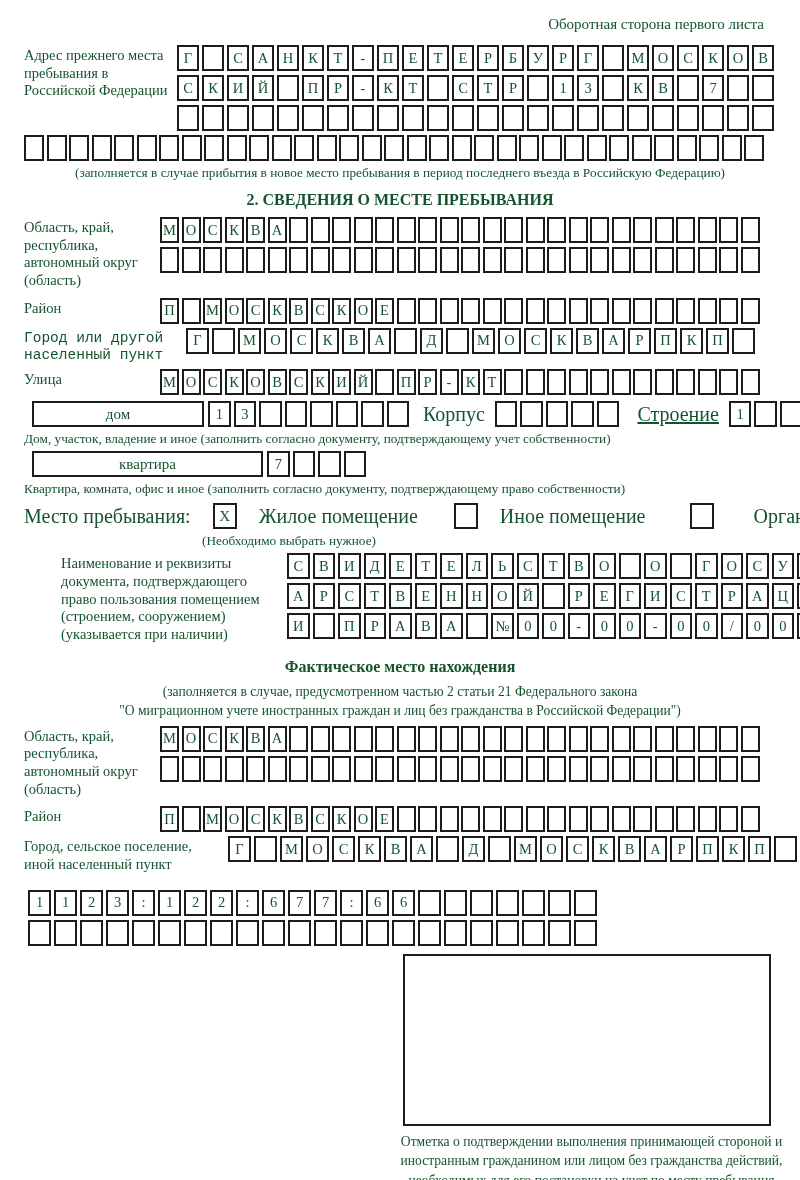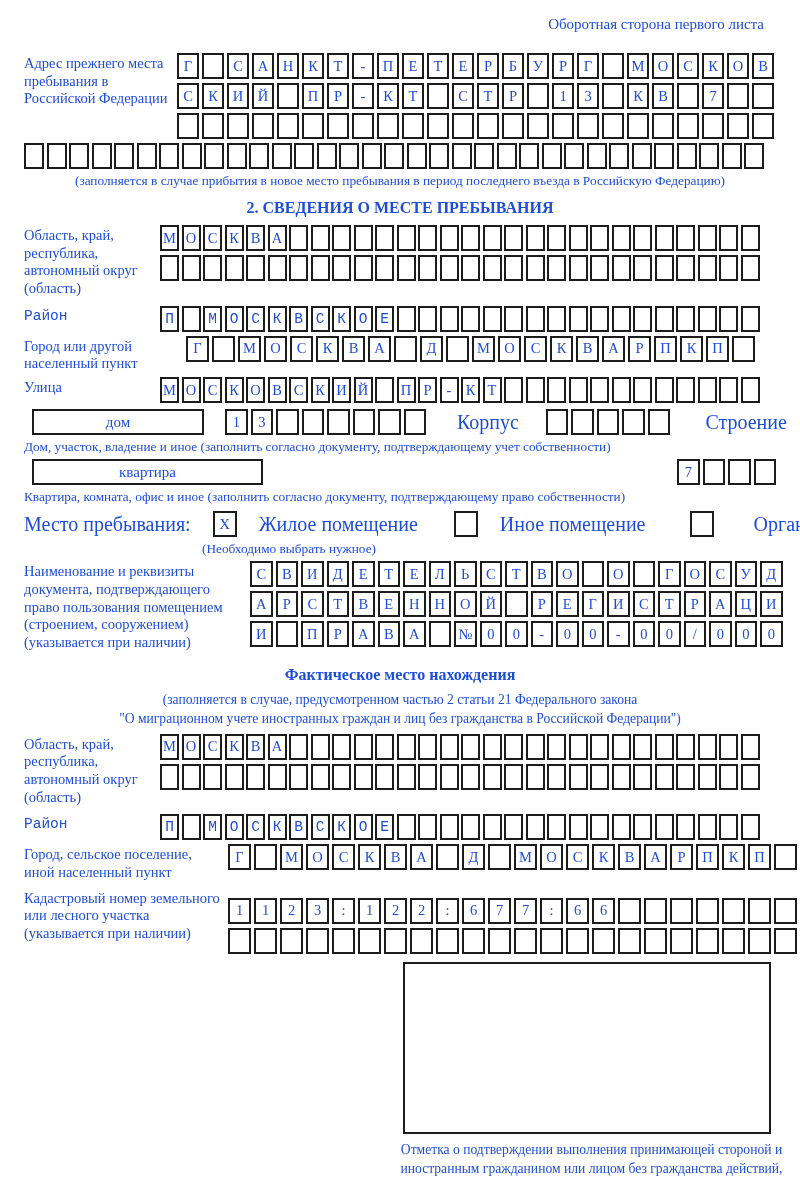--- a/index.html
+++ b/index.html
@@ -1,24 +1,24 @@
 <!DOCTYPE html>
 <html><head>
 <meta charset="utf-8">
 <style>
   html,body{margin:0;padding:0;background:#ffffff;}
   .page{
-    position:relative;width:800px;height:1180px;background:#fff;color:#1d4ed8;
+    position:relative;width:800px;height:1180px;background:#fff;color:#14532d;
     font-family:"Liberation Serif","DejaVu Serif",serif;overflow:hidden;box-sizing:border-box;
     padding:0 24px;
   }
   .hdr{ text-align:right; padding:16px 12px 0 0; font-size:15px;}
   .frow{display:flex;align-items:flex-start;}
   .lbl{font-size:14.5px;line-height:1.22;flex:none;padding-top:2px;}
-  .w145{width:145px;} .w132{width:132px;} .w158{width:158px;} .w218{width:218px;} .w200{width:200px;}
+  .w145{width:145px;} .w132{width:132px;} .w158{width:158px;font-family:Liberation Mono, monospace;} .w218{width:218px;margin-left:37px;} .w200{width:200px;}
   .cellwrap{display:flex;flex-direction:column;row-gap:4px;}
   .cellrow{display:flex;column-gap:3px;}
   .cell{
     box-sizing:border-box;border:2px solid #1c1c1c;background:#fff;
     height:26px;display:flex;align-items:center;justify-content:center;
     font-size:14.5px;flex:none;
   }
   .c24 .cell{width:22px;}
   .c33 .cell{width:20px;column-gap:2px;}
   .c33{column-gap:2.5px;}
@@ -31,21 +31,21 @@
   .sect-title{font-size:16px;font-weight:bold;text-align:center;margin:10px 0 8px 0;}
   .namedbox{
     box-sizing:border-box;border:2px solid #1c1c1c;height:26px;display:flex;
     align-items:center;justify-content:center;font-size:15px;flex:none;
   }
   .inline-lbl{font-size:20px;line-height:26px;flex:none;}
   .chk{
     box-sizing:border-box;border:2px solid #1c1c1c;width:24px;height:26px;flex:none;
     display:flex;align-items:center;justify-content:center;font-size:15px;
   }
-  .gap4{column-gap:21px;justify-content:space-between;} .mt4{margin-top:4px;} .mt6{margin-top:6px;} .mt8{margin-top:8px;font-family:Liberation Mono, monospace;} .mt10{margin-top:20px;}
+  .gap4{column-gap:4px;} .mt4{margin-top:4px;} .mt6{margin-top:6px;} .mt8{margin-top:8px;} .mt10{margin-top:12px;}
   .stamp-col{width:385px;margin-left:375px;margin-top:8px;}
   .stamp-box{box-sizing:border-box;border:2px solid #1c1c1c;width:368px;height:172px;margin-left:4px;}
   .stamp-cap{font-size:13.6px;text-align:center;line-height:1.45;margin-top:6px;}
   .note-small{font-size:13.6px;text-align:center;line-height:1.4;}
 </style>
 </head>
 <body>
 
 <div class="page">
 
@@ -348,21 +348,21 @@
         <div class="cell"></div>
       </div>
     <div class="inline-lbl" style="padding:0 6px 0 10px;">Корпус</div>
     <div class="cellrow c5">
         <div class="cell"></div>
         <div class="cell"></div>
         <div class="cell"></div>
         <div class="cell"></div>
         <div class="cell"></div>
       </div>
-    <div class="inline-lbl" style="padding:0 6px 0 14px;">Строение</div>
+    <div class="inline-lbl" style="padding:0 6px 0 14px;text-decoration:underline;">Строение</div>
     <div class="cellrow c4">
         <div class="cell">1</div>
         <div class="cell"></div>
         <div class="cell"></div>
         <div class="cell"></div>
       </div>
   </div>
   <div class="caption" style="text-align:left;">Дом, участок, владение и иное (заполнить согласно документу, подтверждающему учет собственности)</div>
 
   <div class="frow gap4 mt4" style="margin-left:8px;">
@@ -588,21 +588,20 @@
         <div class="cell">А</div>
         <div class="cell">Р</div>
         <div class="cell">П</div>
         <div class="cell">К</div>
         <div class="cell">П</div>
         <div class="cell"></div>
       </div>
   </div>
 
   <div class="frow mt6">
-    <div class="lbl w200">Кадастровый номер земельного или лесного участка (указывается при наличии)</div>
     <div class="cellwrap" style="margin-left:4px;padding-top:10px;">
       <div class="cellrow c22">
           <div class="cell">1</div>
           <div class="cell">1</div>
           <div class="cell">2</div>
           <div class="cell">3</div>
           <div class="cell">:</div>
           <div class="cell">1</div>
           <div class="cell">2</div>
           <div class="cell">2</div>

